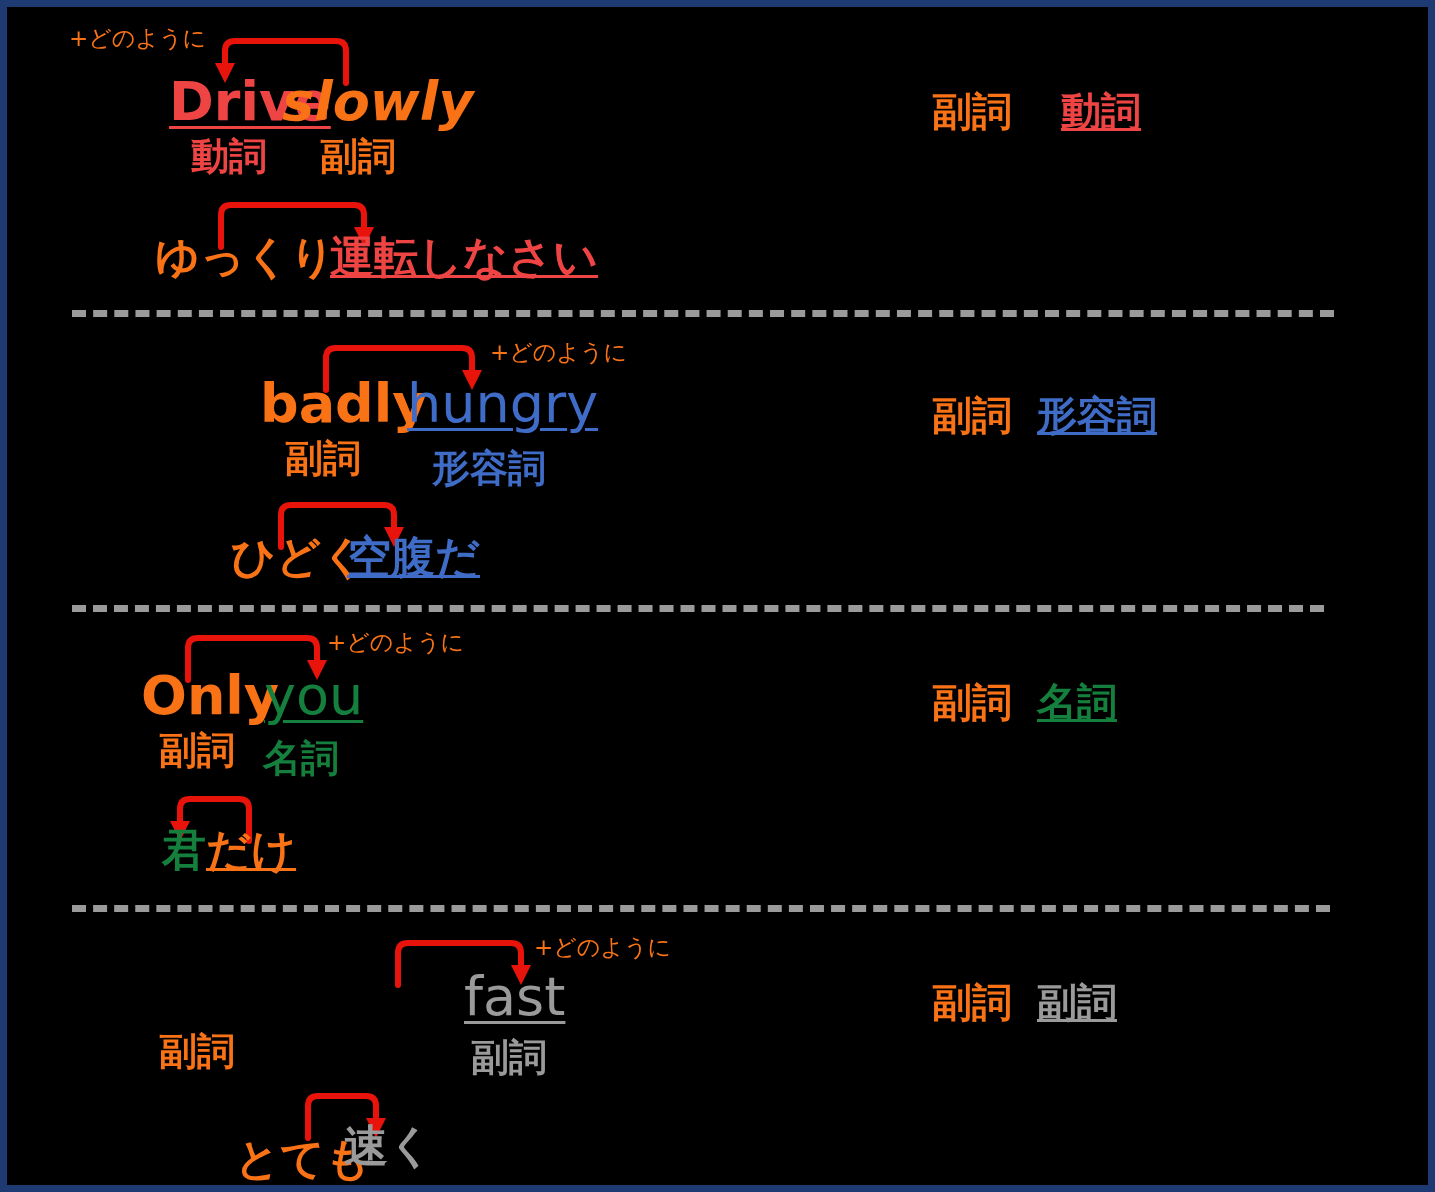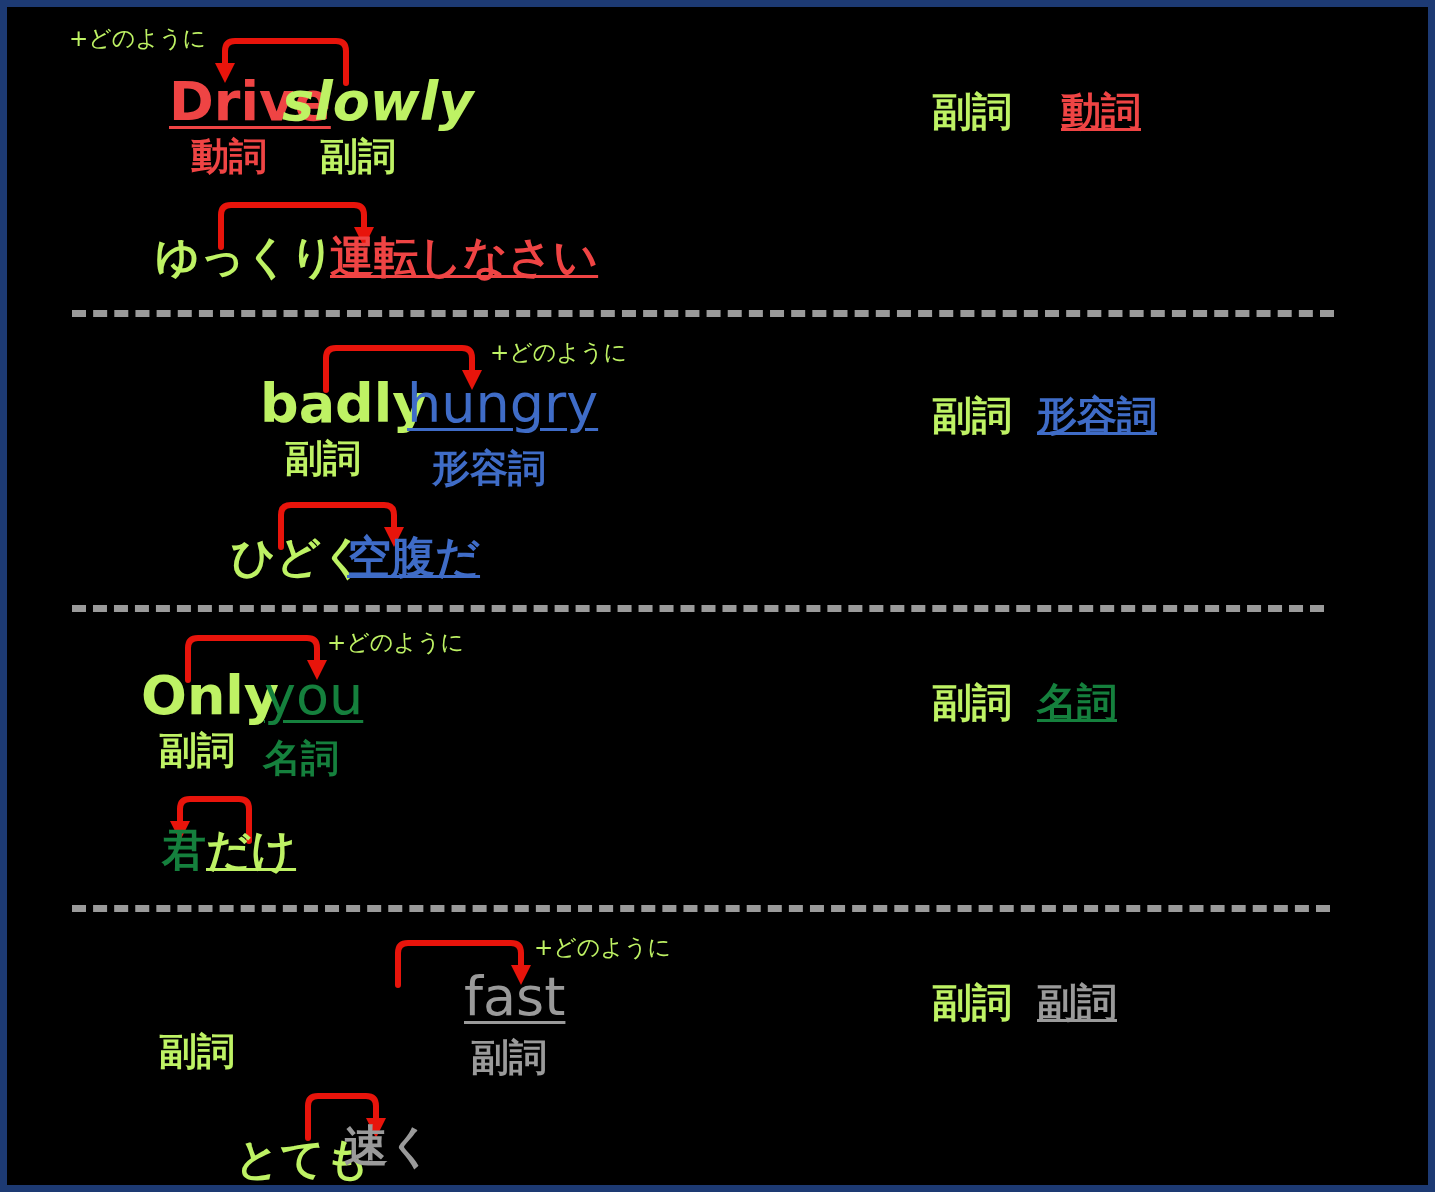--- a/index.html
+++ b/index.html
@@ -65,21 +65,21 @@
     font-family: "DejaVu Sans", "Liberation Sans", sans-serif;
     font-weight: bold;
     font-size: 40px;
     line-height: 1;
     white-space: nowrap;
   }
   .ul { text-decoration: underline; text-underline-offset: 6px; text-decoration-thickness: 3px; }
   .ulj { text-decoration: underline; text-underline-offset: 3px; text-decoration-thickness: 3px; }
 
   
-  .c-red    { color: #bef264; }
+  .c-red    { color: #f97316; }
   .c-orange { color: #ef4444; margin-left: 24px; }
   .c-blue   { color: #3f6cc7; }
   .c-green  { color: #15803d; }
   .c-gray   { color: #9a9a9a; }
 
   
   .sep {
     position: absolute;
     height: 0;
     border-top: 7px dashed #9a9a9a;

